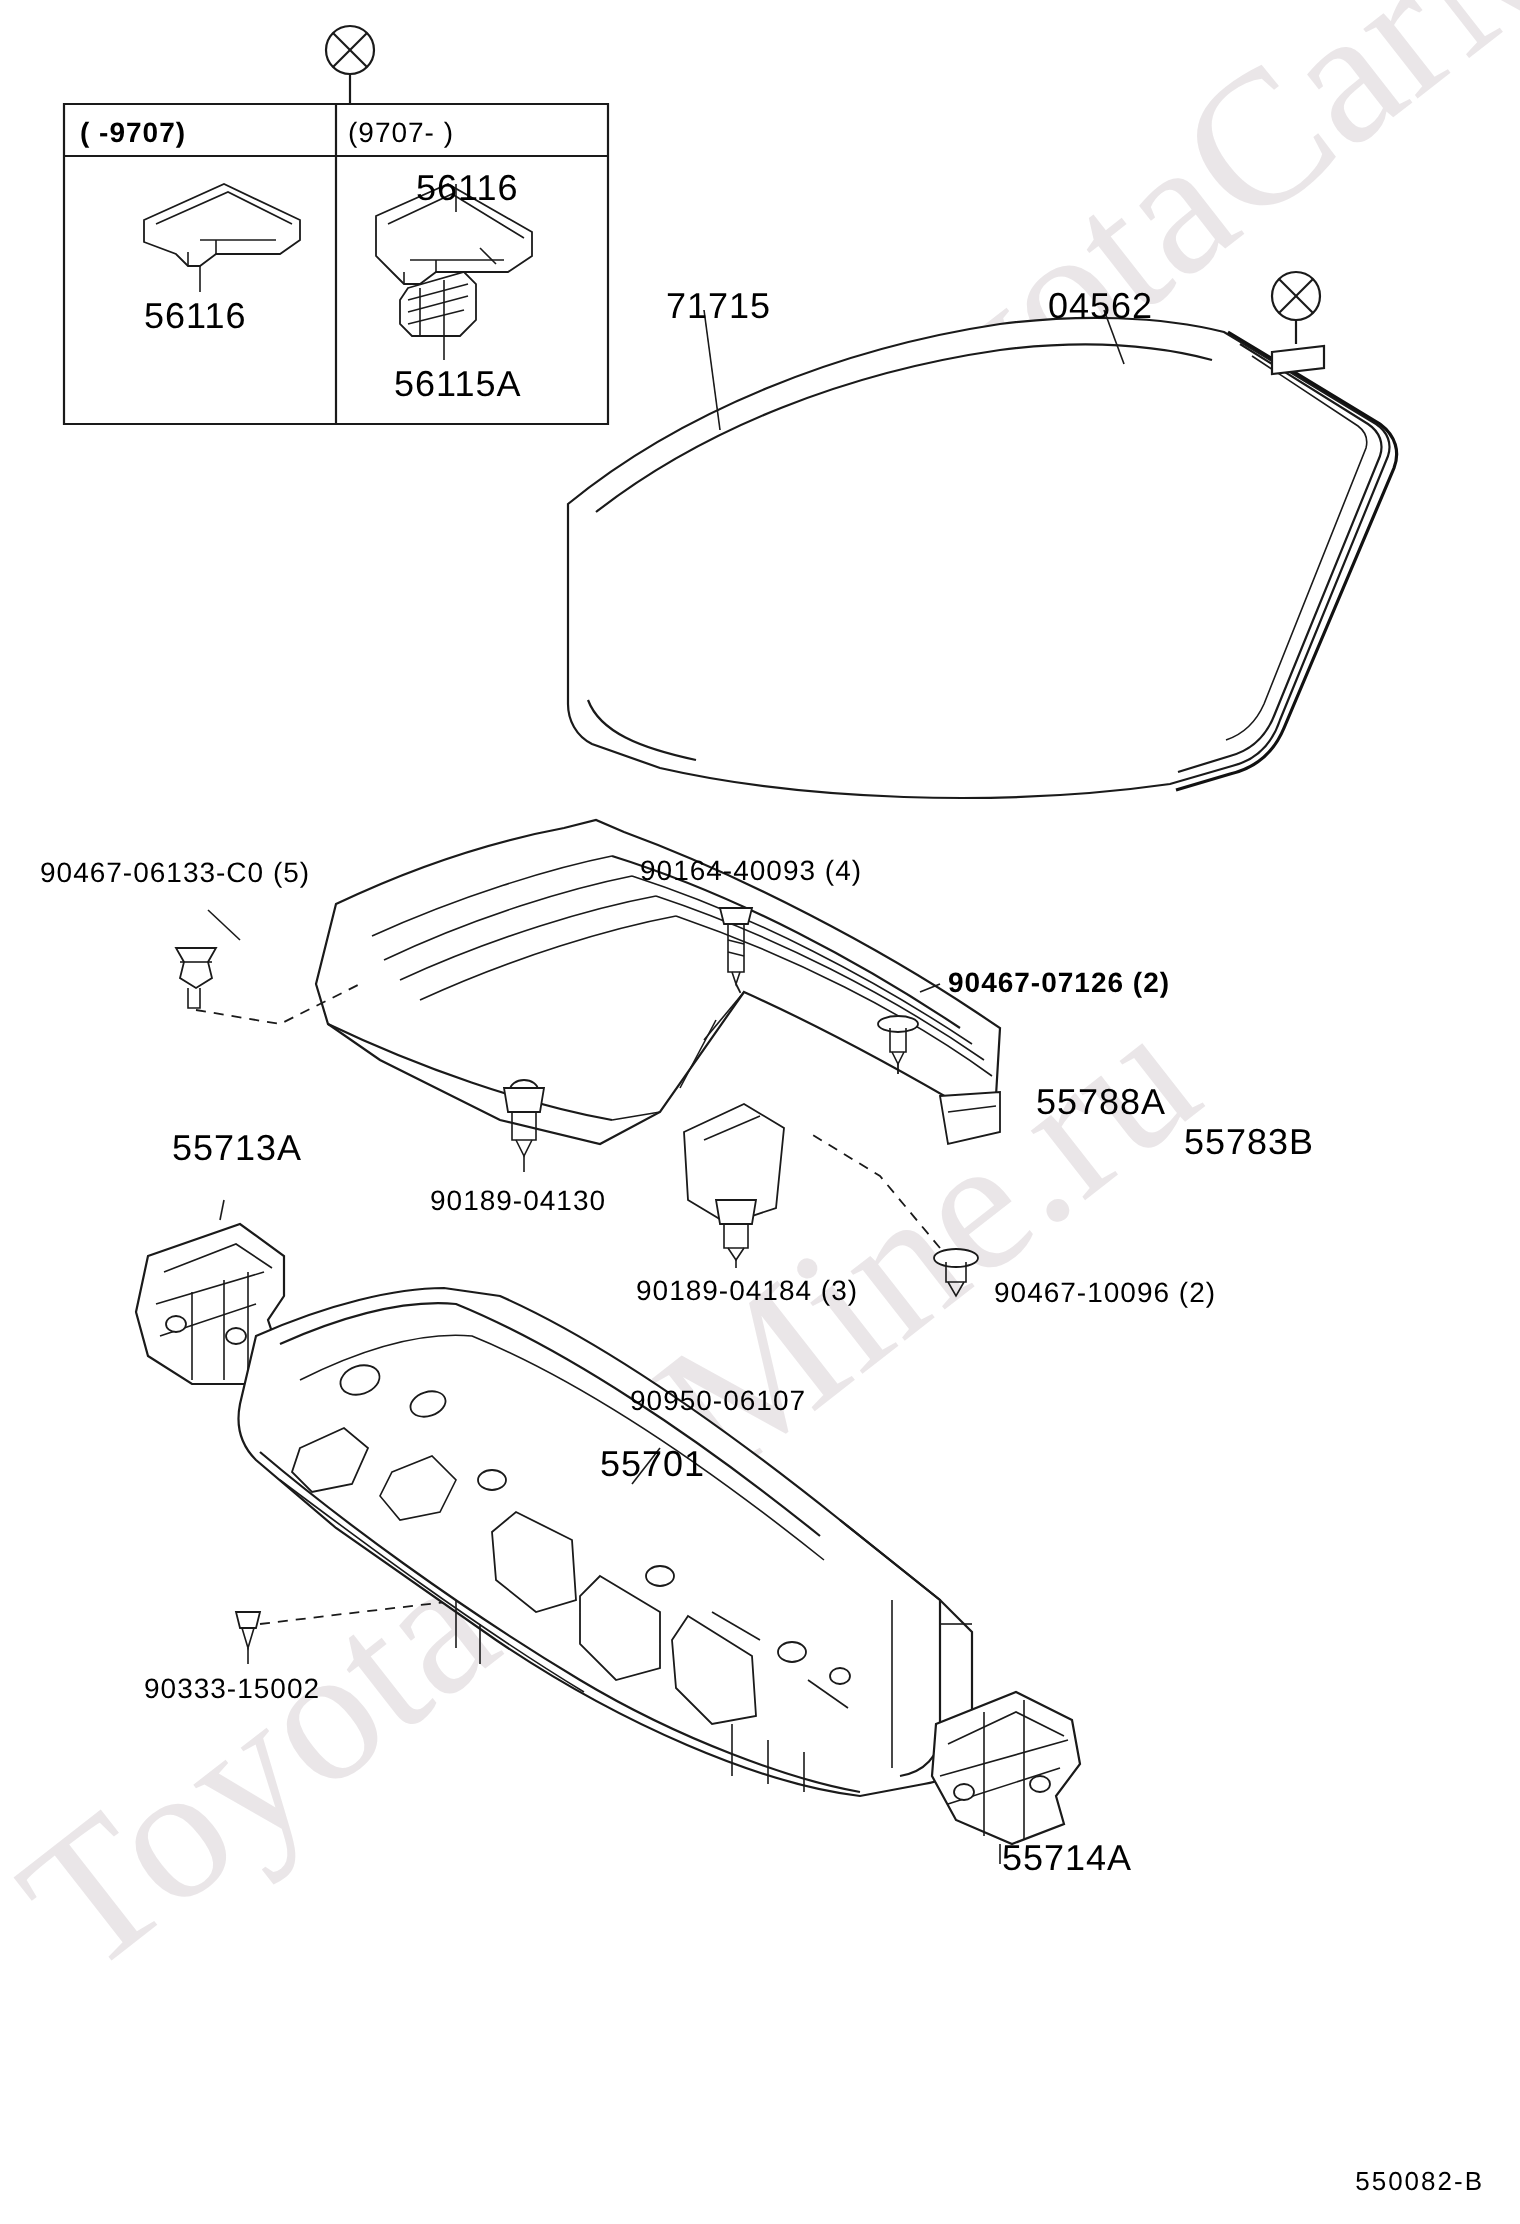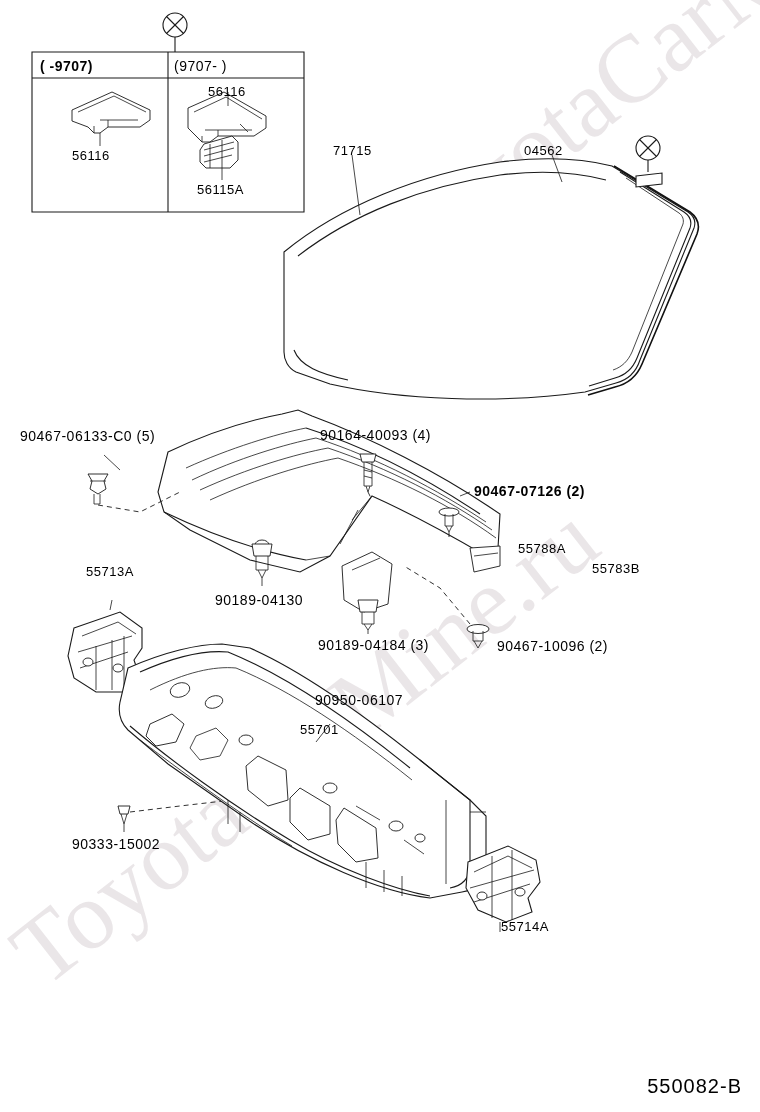--- a/index.html
+++ b/index.html
@@ -48,27 +48,27 @@
   }
   .lbl {
     position: absolute;
     font-family: "Liberation Sans", sans-serif;
     font-size: 14px;
     letter-spacing: 0.5px;
     white-space: nowrap;
     z-index: 20;
   }
   .lbl.big {
-    font-size: 13px;
+    font-size: 18px;
   }
   .code {
     position: absolute;
     right: 18px;
     bottom: 14px;
-    font-size: 20px;
+    font-size: 13px;
     letter-spacing: 1px;
     z-index: 20;
   }
   svg.layer {
     position: absolute;
     left: 0;
     top: 0;
     width: 760px;
     height: 1112px;
     z-index: 10;

